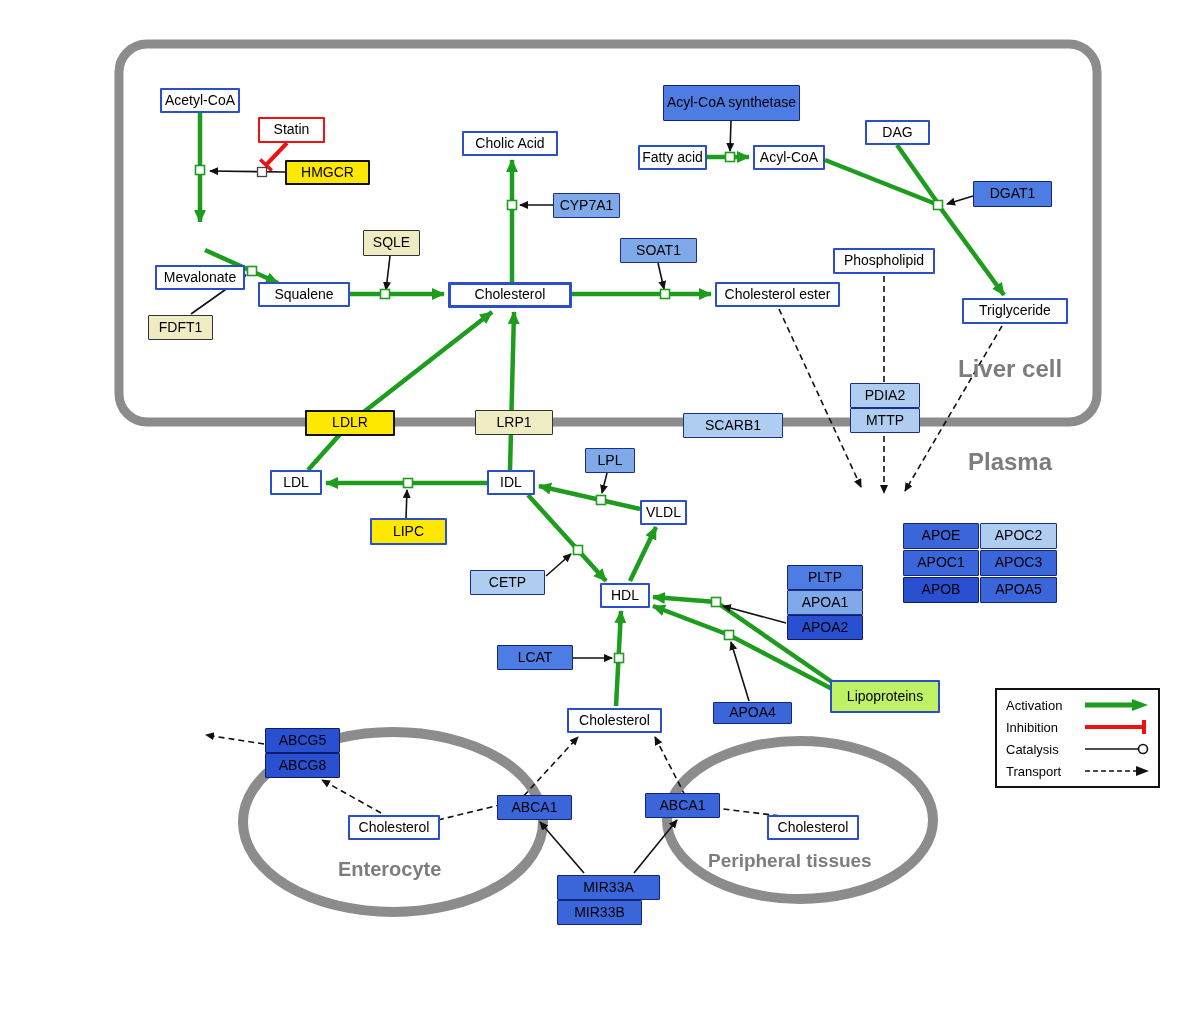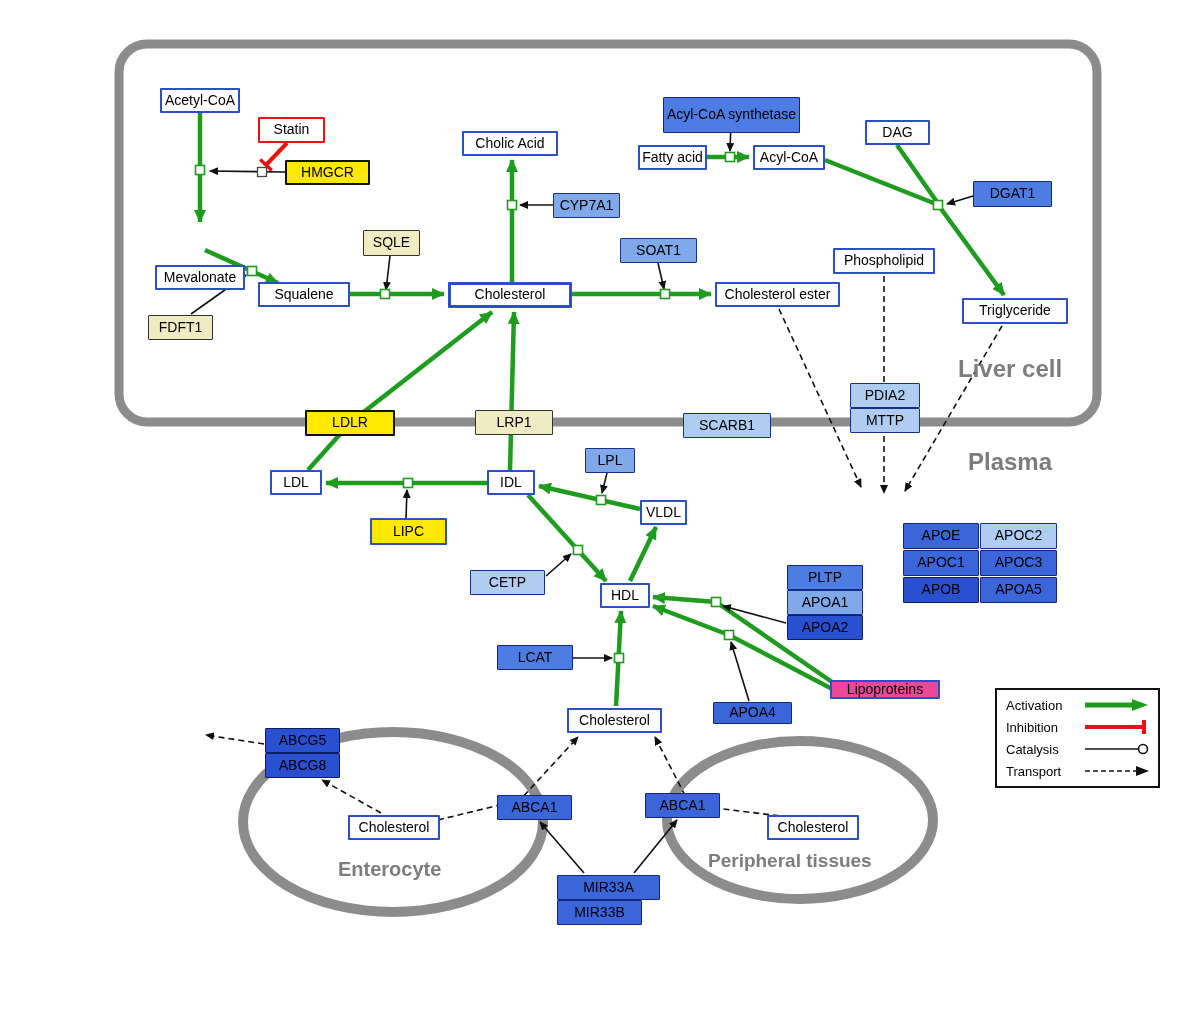--- a/index.html
+++ b/index.html
@@ -112,45 +112,45 @@
       <div class="node" style="left: 285px; top: 160px; width: 85px; height: 25px; background: rgb(255, 232, 0); border: 2px solid rgb(17, 17, 17);">HMGCR</div>
       <div class="node" style="left: 155px; top: 225px; width: 90px; height: 25px; background: rgb(255, 255, 255); border: 2px solid rgb(43, 79, 200); margin-top: 40px;">Mevalonate</div>
       <div class="node" style="left: 363px; top: 230px; width: 57px; height: 26px; background: rgb(239, 236, 195); border: 1.5px solid rgb(51, 51, 51);">SQLE</div>
       <div class="node" style="left: 258px; top: 282px; width: 92px; height: 25px; background: rgb(255, 255, 255); border: 2px solid rgb(43, 79, 200);">Squalene</div>
       <div class="node" style="left: 148px; top: 315px; width: 65px; height: 25px; background: rgb(239, 236, 195); border: 1.5px solid rgb(51, 51, 51);">FDFT1</div>
       <div class="node" style="left: 462px; top: 131px; width: 96px; height: 25px; background: rgb(255, 255, 255); border: 2px solid rgb(43, 79, 200);">Cholic Acid</div>
       <div class="node" style="left: 553px; top: 193px; width: 67px; height: 25px; background: rgb(127, 169, 232); border: 1.5px solid rgb(26, 47, 138);">CYP7A1</div>
       <div class="node" style="left: 448px; top: 282px; width: 124px; height: 26px; background: rgb(255, 255, 255); border: 3px solid rgb(43, 79, 200);">Cholesterol</div>
       <div class="node" style="left: 620px; top: 238px; width: 77px; height: 25px; background: rgb(127, 169, 232); border: 1.5px solid rgb(26, 47, 138);">SOAT1</div>
       <div class="node" style="left: 715px; top: 282px; width: 125px; height: 25px; background: rgb(255, 255, 255); border: 2px solid rgb(43, 79, 200);">Cholesterol ester</div>
-      <div class="node" style="left: 663px; top: 85px; width: 137px; height: 36px; background: rgb(77, 124, 226); border: 1.5px solid rgb(20, 36, 122); margin-top: 12px;">Acyl-CoA synthetase</div>
+      <div class="node" style="left: 663px; top: 85px; width: 137px; height: 36px; background: rgb(77, 124, 226); border: 1.5px solid rgb(20, 36, 122);">Acyl-CoA synthetase</div>
       <div class="node" style="left: 638px; top: 145px; width: 69px; height: 25px; background: rgb(255, 255, 255); border: 2px solid rgb(43, 79, 200);">Fatty acid</div>
       <div class="node" style="left: 753px; top: 145px; width: 72px; height: 25px; background: rgb(255, 255, 255); border: 2px solid rgb(43, 79, 200);">Acyl-CoA</div>
       <div class="node" style="left: 865px; top: 120px; width: 65px; height: 25px; background: rgb(255, 255, 255); border: 2px solid rgb(43, 79, 200);">DAG</div>
       <div class="node" style="left: 973px; top: 181px; width: 79px; height: 26px; background: rgb(77, 124, 226); border: 1.5px solid rgb(20, 36, 122);">DGAT1</div>
       <div class="node" style="left: 833px; top: 248px; width: 102px; height: 26px; background: rgb(255, 255, 255); border: 2px solid rgb(43, 79, 200);">Phospholipid</div>
       <div class="node" style="left: 962px; top: 298px; width: 106px; height: 26px; background: rgb(255, 255, 255); border: 2px solid rgb(43, 79, 200);">Triglyceride</div>
       <div class="node" style="left: 305px; top: 410px; width: 90px; height: 26px; background: rgb(255, 232, 0); border: 2px solid rgb(17, 17, 17);">LDLR</div>
       <div class="node" style="left: 475px; top: 410px; width: 78px; height: 25px; background: rgb(239, 236, 195); border: 1.5px solid rgb(51, 51, 51);">LRP1</div>
-      <div class="node" style="left: 683px; top: 413px; width: 88px; height: 25px; background: rgb(174, 205, 240); border: 1.5px solid rgb(26, 47, 138);">SCARB1</div>
+      <div class="node" style="left: 683px; top: 413px; width: 100px; height: 25px; background: rgb(174, 205, 240); border: 1.5px solid rgb(26, 47, 138);">SCARB1</div>
       <div class="node" style="left: 850px; top: 383px; width: 70px; height: 25px; background: rgb(174, 205, 240); border: 1.5px solid rgb(26, 47, 138);">PDIA2</div>
       <div class="node" style="left: 850px; top: 408px; width: 70px; height: 25px; background: rgb(174, 205, 240); border: 1.5px solid rgb(26, 47, 138);">MTTP</div>
       <div class="node" style="left: 270px; top: 470px; width: 52px; height: 25px; background: rgb(255, 255, 255); border: 2px solid rgb(43, 79, 200);">LDL</div>
       <div class="node" style="left: 487px; top: 470px; width: 48px; height: 25px; background: rgb(255, 255, 255); border: 2px solid rgb(43, 79, 200);">IDL</div>
       <div class="node" style="left: 370px; top: 518px; width: 77px; height: 27px; background: rgb(255, 232, 0); border: 2px solid rgb(43, 79, 200);">LIPC</div>
       <div class="node" style="left: 585px; top: 448px; width: 50px; height: 25px; background: rgb(127, 169, 232); border: 1.5px solid rgb(26, 47, 138);">LPL</div>
       <div class="node" style="left: 640px; top: 500px; width: 47px; height: 25px; background: rgb(255, 255, 255); border: 2px solid rgb(43, 79, 200);">VLDL</div>
       <div class="node" style="left: 470px; top: 570px; width: 75px; height: 25px; background: rgb(174, 205, 240); border: 1.5px solid rgb(26, 47, 138);">CETP</div>
       <div class="node" style="left: 600px; top: 583px; width: 50px; height: 25px; background: rgb(255, 255, 255); border: 2px solid rgb(43, 79, 200);">HDL</div>
       <div class="node" style="left: 787px; top: 565px; width: 76px; height: 25px; background: rgb(77, 124, 226); border: 1.5px solid rgb(20, 36, 122);">PLTP</div>
       <div class="node" style="left: 787px; top: 590px; width: 76px; height: 25px; background: rgb(127, 169, 232); border: 1.5px solid rgb(26, 47, 138);">APOA1</div>
       <div class="node" style="left: 787px; top: 615px; width: 76px; height: 25px; background: rgb(42, 80, 210); border: 1.5px solid rgb(16, 28, 102);">APOA2</div>
       <div class="node" style="left: 497px; top: 645px; width: 76px; height: 25px; background: rgb(77, 124, 226); border: 1.5px solid rgb(20, 36, 122);">LCAT</div>
       <div class="node" style="left: 713px; top: 702px; width: 79px; height: 22px; background: rgb(59, 102, 218); border: 1.5px solid rgb(20, 36, 122);">APOA4</div>
-      <div class="node" style="left: 830px; top: 680px; width: 110px; height: 19px; background: #ec4899; border: 2px solid rgb(43, 79, 200);">Lipoproteins</div>
+      <div class="node" style="left: 830px; top: 680px; width: 110px; height: 33px; background: #bef264; border: 2px solid rgb(43, 79, 200);">Lipoproteins</div>
       <div class="node" style="left: 567px; top: 708px; width: 95px; height: 25px; background: rgb(255, 255, 255); border: 2px solid rgb(43, 79, 200);">Cholesterol</div>
       <div class="node" style="left: 903px; top: 523px; width: 76px; height: 26px; background: rgb(59, 102, 218); border: 1.5px solid rgb(20, 36, 122);">APOE</div>
       <div class="node" style="left: 980px; top: 523px; width: 77px; height: 26px; background: rgb(174, 205, 240); border: 1.5px solid rgb(26, 47, 138);">APOC2</div>
       <div class="node" style="left: 903px; top: 550px; width: 76px; height: 26px; background: rgb(59, 102, 218); border: 1.5px solid rgb(20, 36, 122);">APOC1</div>
       <div class="node" style="left: 980px; top: 550px; width: 77px; height: 26px; background: rgb(59, 102, 218); border: 1.5px solid rgb(20, 36, 122);">APOC3</div>
       <div class="node" style="left: 903px; top: 577px; width: 76px; height: 26px; background: rgb(42, 80, 210); border: 1.5px solid rgb(16, 28, 102);">APOB</div>
       <div class="node" style="left: 980px; top: 577px; width: 77px; height: 26px; background: rgb(59, 102, 218); border: 1.5px solid rgb(20, 36, 122);">APOA5</div>
       <div class="node" style="left: 265px; top: 728px; width: 75px; height: 25px; background: rgb(42, 80, 210); border: 1.5px solid rgb(16, 28, 102);">ABCG5</div>
       <div class="node" style="left: 265px; top: 753px; width: 75px; height: 25px; background: rgb(42, 80, 210); border: 1.5px solid rgb(16, 28, 102);">ABCG8</div>
       <div class="node" style="left: 348px; top: 815px; width: 92px; height: 25px; background: rgb(255, 255, 255); border: 2px solid rgb(43, 79, 200);">Cholesterol</div>

